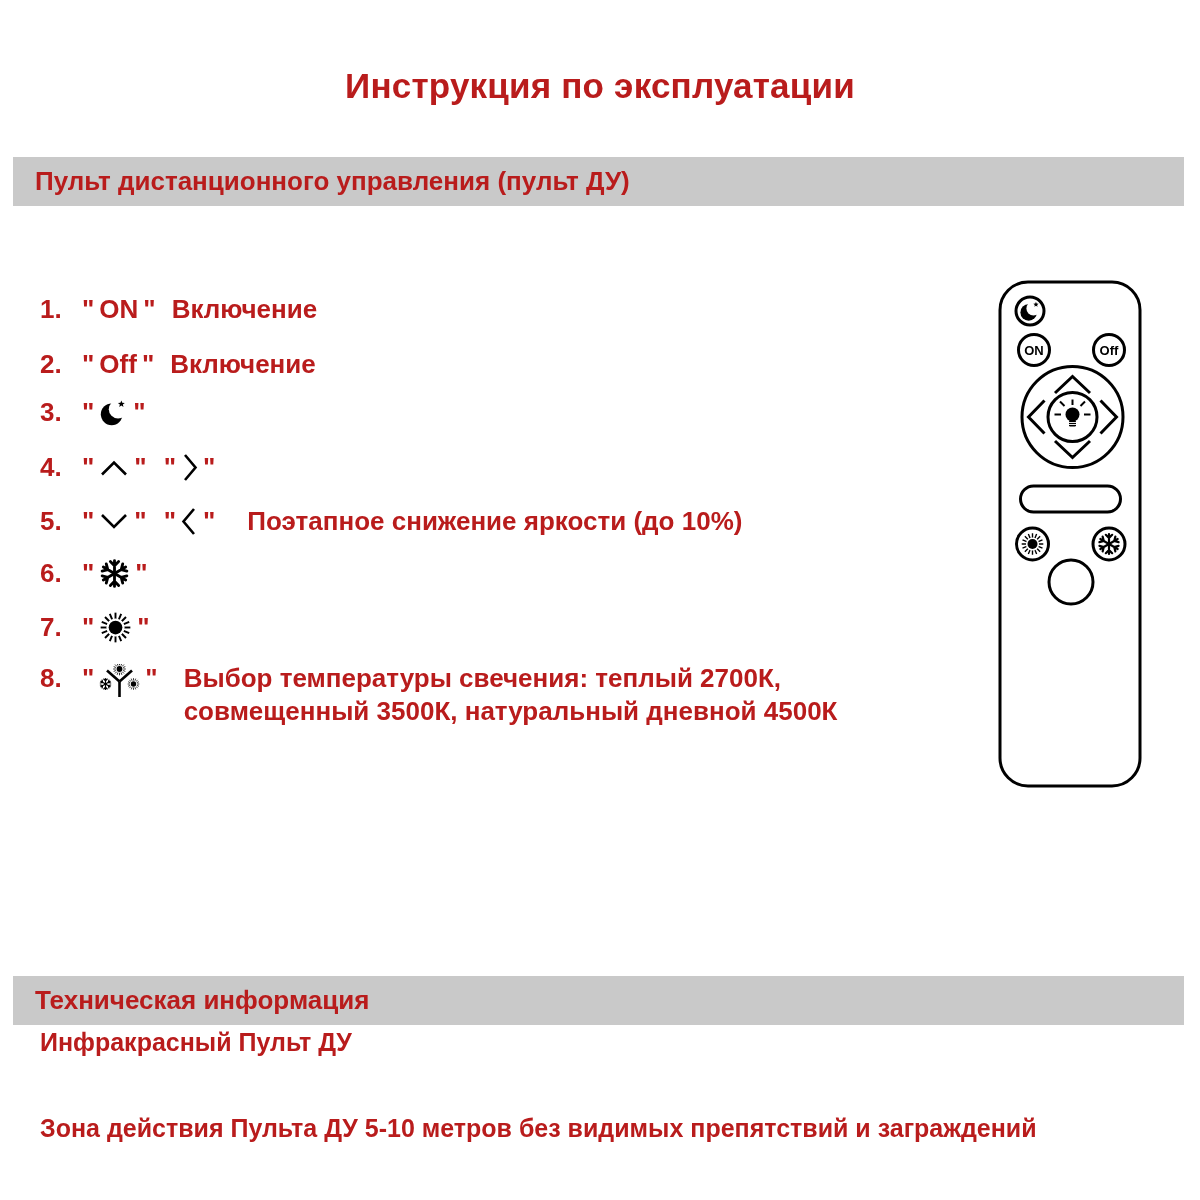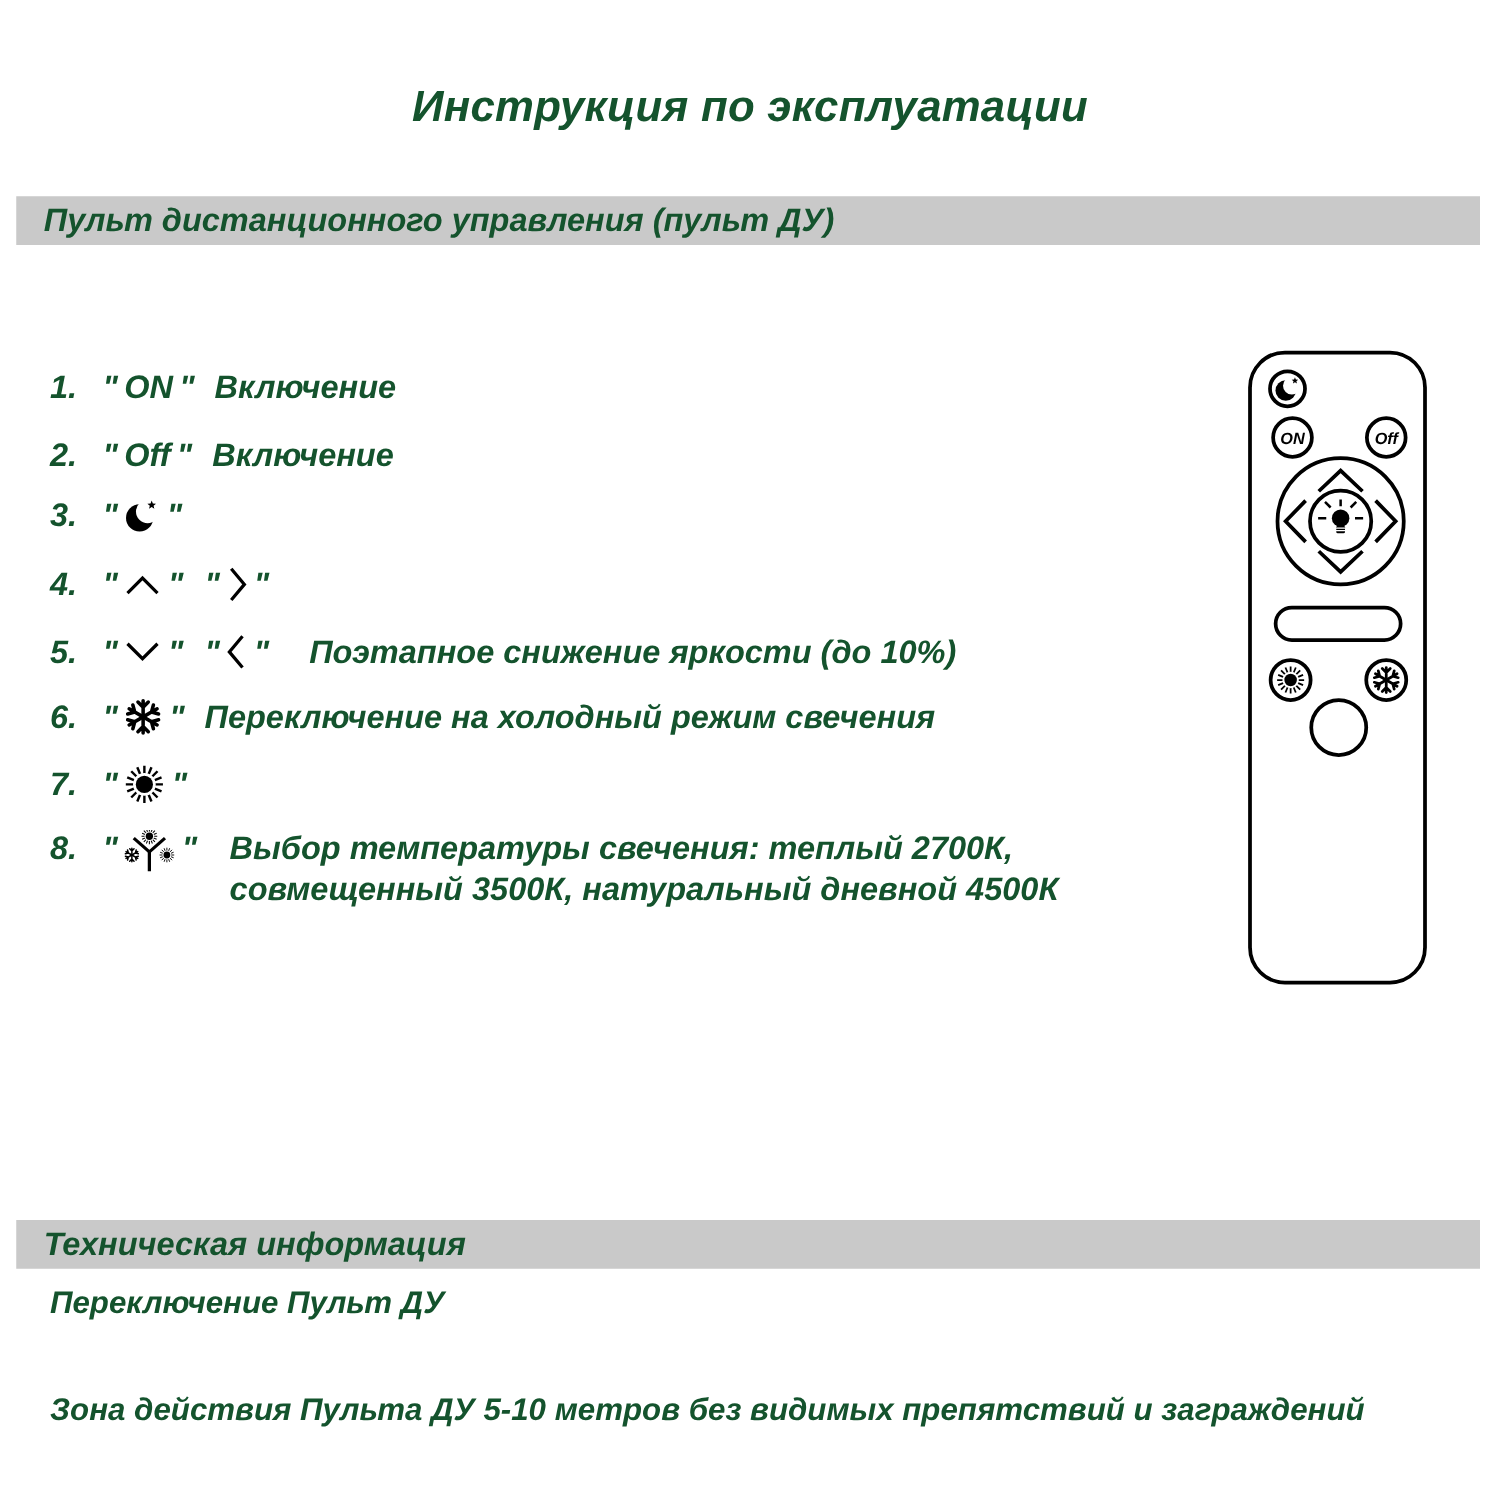--- a/index.html
+++ b/index.html
@@ -1,19 +1,19 @@
 <!DOCTYPE html>
 <html><head>
 <meta charset="utf-8">
 <style>
   html,body{margin:0;padding:0;background:#fff;}
   #page{position:relative;width:1200px;height:1200px;background:#fff;overflow:hidden;
         font-family:"Liberation Sans",sans-serif;font-weight:bold;color:#000;}
   .title{position:absolute;top:66px;left:0;width:100%;text-align:center;font-size:35px;letter-spacing:.2px;}
-  .bar{position:absolute;left:13px;right:16px;height:39px;background:#c9c9c9;
+  .bar{position:absolute;left:13px;right:16px;height:49px;background:#c9c9c9;
        display:flex;align-items:center;padding-left:22px;font-size:26px;box-sizing:border-box;}
   .bar1{top:157px;}
   .bar2{top:940px;margin-top:36px;}
   .item{position:absolute;left:40px;font-size:26px;white-space:nowrap;display:flex;align-items:center;}
   .item .num{display:inline-block;width:37px;}
   .item .q{margin:0 5px;}
   .item .desc{margin-left:11px;}
   .item .desc-far{margin-left:27px;}
   .item .grp-gap{margin-left:12px;}
   .item svg{display:block;}
@@ -55,21 +55,21 @@
       <circle r="5" fill="#000"></circle>
     </symbol>
     <symbol id="sym-moon" viewBox="0 0 24 24">
       <circle cx="10.5" cy="13.5" r="9" fill="#000"></circle>
       <circle cx="15.8" cy="9.3" r="7.7" fill="#fff"></circle>
       <polygon fill="#000" points="18.5,2 19.26,3.95 21.35,4.07 19.74,5.4 20.26,7.43 18.5,6.3 16.74,7.43 17.26,5.4 15.65,4.07 17.74,3.95"></polygon>
     </symbol>
   </defs>
 </svg>
 
-<div id="page" style="color: #14532d; font-style: italic;">
+<div id="page" style="color: #b91c1c;">
 
   <div class="title">Инструкция по эксплуатации</div>
 
   <div class="bar bar1" style="background: rgb(201, 201, 201);">
     <span>Пульт дистанционного управления (пульт ДУ)</span>
   </div>
 
   <div class="item" style="top:294px">
     <span class="num">1.</span>
     <span class="q">"</span>
@@ -136,21 +136,20 @@
 
   <div class="item" style="top:558px">
     <span class="num">6.</span>
     <span class="q">"</span>
     <span>
       <svg width="31" height="31">
           <use href="#sym-snowflake" width="31" height="31"></use>
         </svg>
     </span>
     <span class="q">"</span>
-    <span class="desc">Переключение на холодный режим свечения</span>
   </div>
 
   <div class="item" style="top:611px">
     <span class="num">7.</span>
     <span class="q">"</span>
     <span>
       <svg width="33" height="33">
           <use href="#sym-sun" width="33" height="33"></use>
         </svg>
     </span>
@@ -230,16 +229,16 @@
       <use href="#sym-snowflake" x="99" y="252" width="24" height="24"></use>
     </g>
 
     <circle cx="73" cy="302" r="22" fill="#fff" stroke="#000" stroke-width="3"></circle>
   </svg>
 
   <div class="bar bar2" style="background: rgb(201, 201, 201);">
     <span>Техническая информация</span>
   </div>
 
-  <div class="tech" style="top:1028px">Переключение Пульт ДУ</div>
+  <div class="tech" style="top:1028px">Инфракрасный Пульт ДУ</div>
   <div class="tech" style="top:1114px">Зона действия Пульта ДУ 5-10 метров без видимых препятствий и заграждений</div>
 
 </div>
 
 </body></html>

